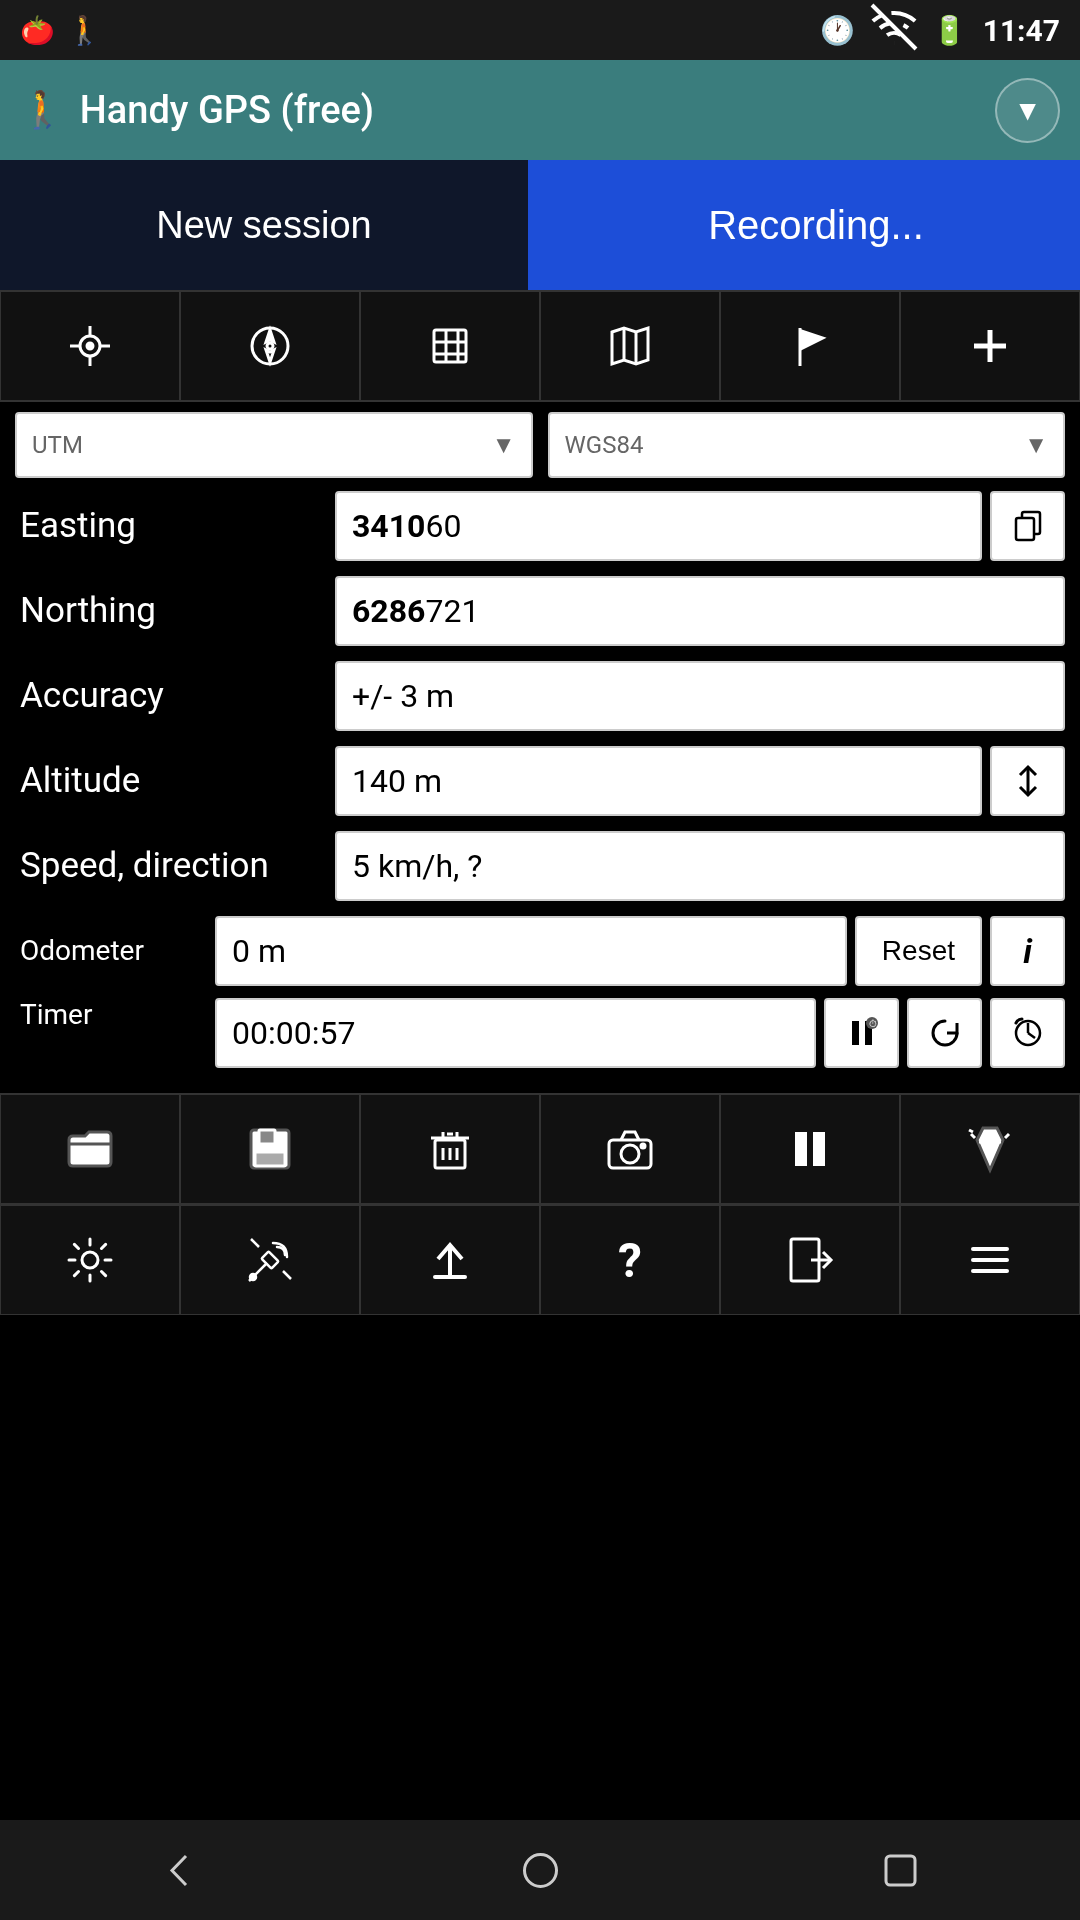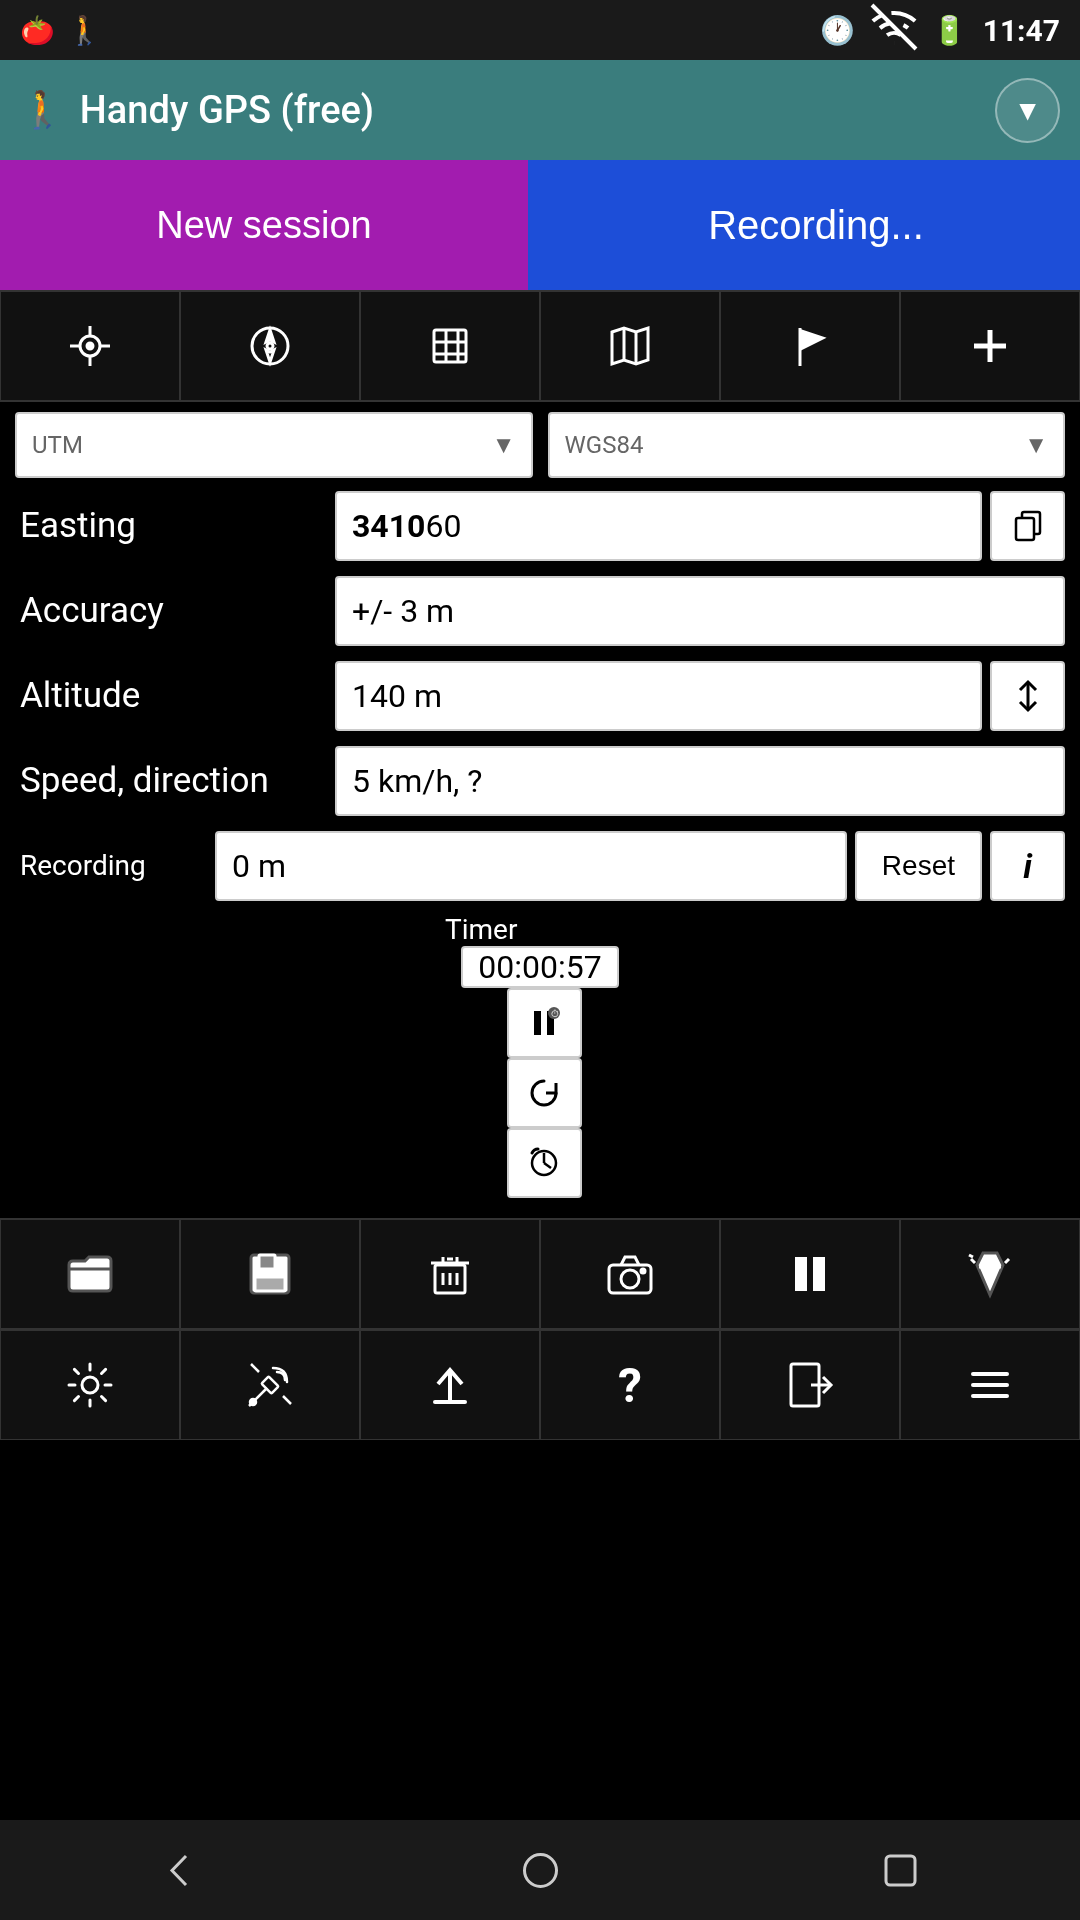--- a/index.html
+++ b/index.html
@@ -77,21 +77,21 @@
     }
 
     
     .session-buttons {
       display: flex;
       width: 100%;
       height: 130px;
     }
     .btn-new-session {
       flex: 1;
-      background: #a21caf;
+      background: #0f172a;
       border: none;
       color: #fff;
       font-size: 38px;
       font-weight: 500;
       cursor: pointer;
       display: flex;
       align-items: center;
       justify-content: center;
     }
     .btn-recording {
@@ -248,24 +248,22 @@
       cursor: pointer;
       font-size: 32px;
       color: #000;
       font-style: italic;
       font-weight: bold;
     }
 
     
     .timer-row {
       display: flex;
-      align-items: center;
       margin-bottom: 10px;
       min-height: 75px;
-      flex-direction: column;
     }
     .timer-label {
       width: 200px;
       font-size: 28px;
       color: #fff;
       padding-left: 5px;
     }
     .timer-value {
       flex: 1;
       background: #fff;
@@ -447,20 +445,27 @@
         <span>60</span>
     </div>
     <div class="data-action-btn">
       <svg width="36" height="36" viewBox="0 0 36 36" fill="none" stroke="#000" stroke-width="2.5">
         <rect x="12" y="4" width="18" height="22" rx="2"></rect>
         <rect x="6" y="10" width="18" height="22" rx="2" fill="#fff" stroke="#000"></rect>
       </svg>
     </div>
   </div>
 
+  <div class="data-row">
+    <div class="data-label">Northing</div>
+    <div class="data-value">
+      <span class="bold">6286</span>
+        <span>721</span>
+    </div>
+  </div>
 
   <div class="data-row">
     <div class="data-label">Accuracy</div>
     <div class="data-value">+/- 3 m</div>
   </div>
 
   <div class="data-row">
     <div class="data-label">Altitude</div>
     <div class="data-value">140 m</div>
     <div class="data-action-btn">
@@ -471,21 +476,21 @@
       </svg>
     </div>
   </div>
 
   <div class="data-row">
     <div class="data-label">Speed, direction</div>
     <div class="data-value">5 km/h, ?</div>
   </div>
 
   <div class="odometer-row">
-    <div class="odometer-label">Recording</div>
+    <div class="odometer-label">Odometer</div>
     <div class="odometer-value">0 m</div>
     <button class="btn-reset">Reset</button>
     <div class="btn-info">
       <span style="font-style:italic; font-weight:bold; font-size:34px;">i</span>
     </div>
   </div>
 
   <div class="timer-row">
     <div class="timer-label">Timer</div>
     <div class="timer-value">00:00:57</div>

